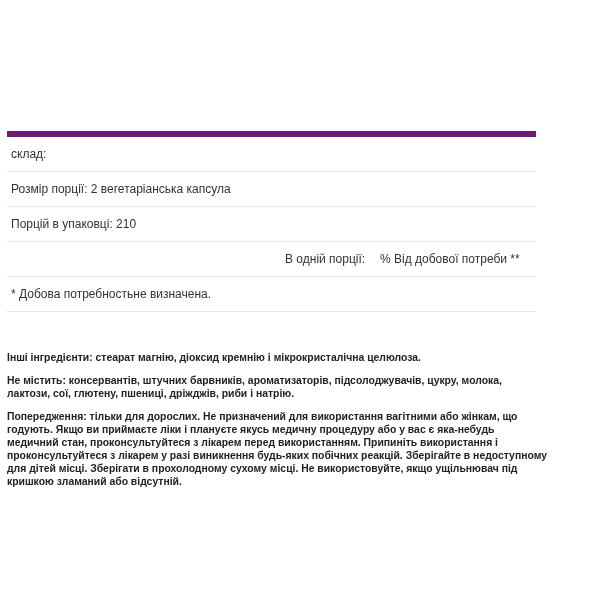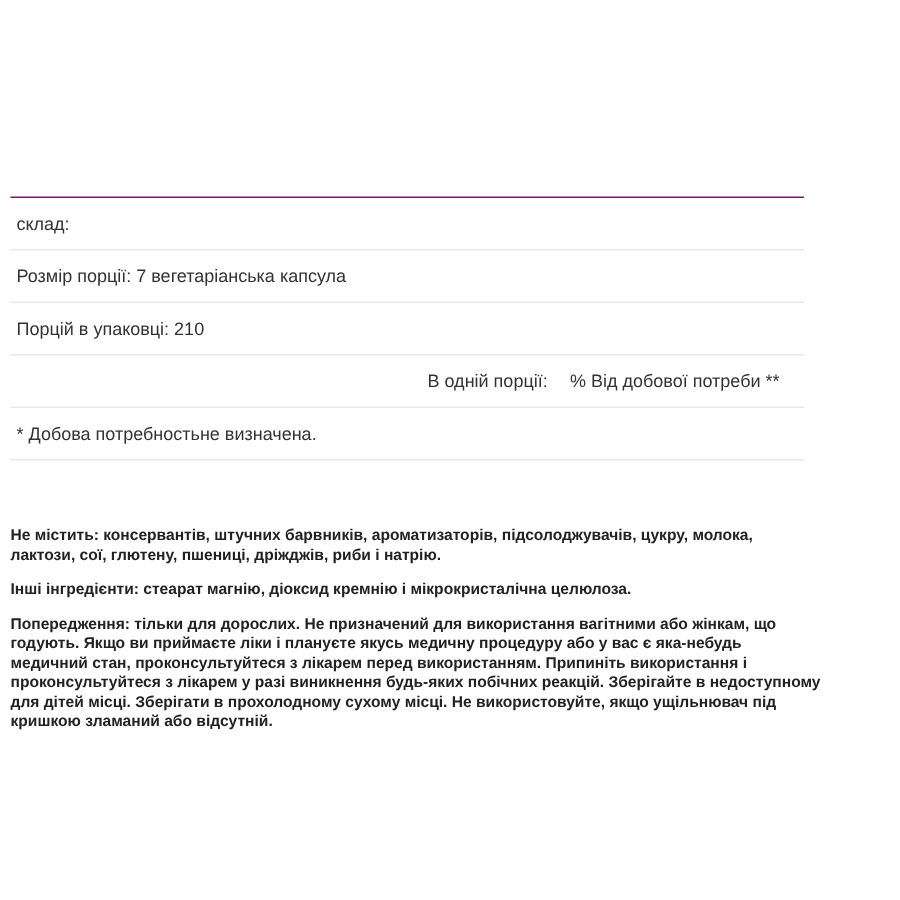--- a/index.html
+++ b/index.html
@@ -13,21 +13,21 @@
       position: relative;
       overflow: hidden;
       font-family: "Liberation Sans", "DejaVu Sans", sans-serif;
       color: #333333;
     }
     .facts {
       position: absolute;
       left: 7px;
       top: 131px;
       width: 529px;
-      border-top: 1px solid #701a75;
+      border-top: 6px solid #701a75;
     }
     .row {
       position: relative;
       height: 34px;
       border-bottom: 1px solid #e8e8e8;
       font-size: 12px;
       line-height: 34px;
     }
     .cell {
       position: absolute;
@@ -52,32 +52,32 @@
     }
   </style>
 </head>
 <body>
 
 <div class="facts">
   <div class="row">
     <span class="cell c1">склад:</span>
   </div>
   <div class="row">
-    <span class="cell c1">Розмір порції: 7 вегетаріанська капсула</span>
+    <span class="cell c1">Розмір порції: 2 вегетаріанська капсула</span>
   </div>
   <div class="row">
     <span class="cell c1">Порцій в упаковці: 210</span>
   </div>
   <div class="row">
     <span class="cell c1"></span>
     <span class="cell c3">% Від добової потреби **</span>
     <span class="cell c2">В одній порції:</span>
   </div>
   <div class="row">
     <span class="cell c1">* Добова потребностьне визначена.</span>
   </div>
 </div>
 
 <div class="notes">
+  <p>Інші інгредієнти: стеарат магнію, діоксид кремнію і мікрокристалічна целюлоза.</p>
   <p>Не містить: консервантів, штучних барвників, ароматизаторів, підсолоджувачів, цукру, молока, лактози, сої, глютену, пшениці, дріжджів, риби і натрію.</p>
-  <p>Інші інгредієнти: стеарат магнію, діоксид кремнію і мікрокристалічна целюлоза.</p>
   <p>Попередження: тільки для дорослих. Не призначений для використання вагітними або жінкам, що годують. Якщо ви приймаєте ліки і плануєте якусь медичну процедуру або у вас є яка-небудь медичний стан, проконсультуйтеся з лікарем перед використанням. Припиніть використання і проконсультуйтеся з лікарем у разі виникнення будь-яких побічних реакцій. Зберігайте в недоступному для дітей місці. Зберігати в прохолодному сухому місці. Не використовуйте, якщо ущільнювач під кришкою зламаний або відсутній.</p>
 </div>
 
 </body></html>

